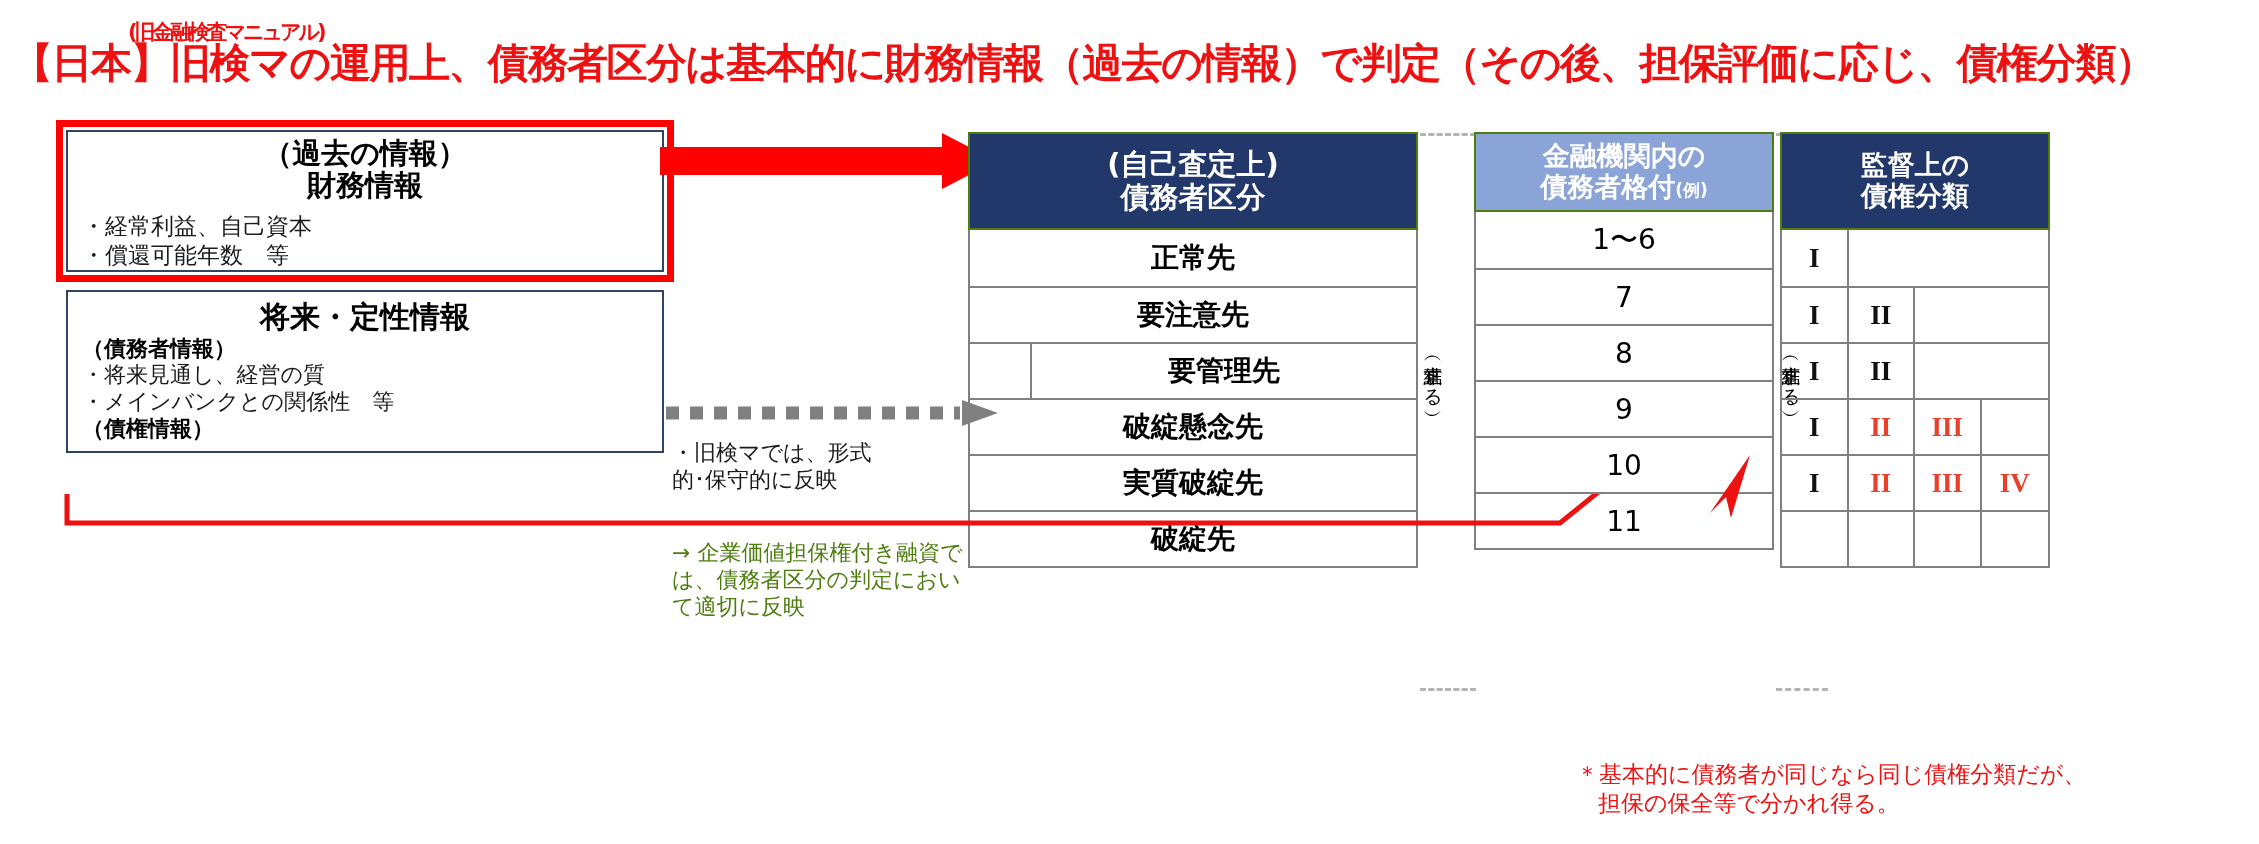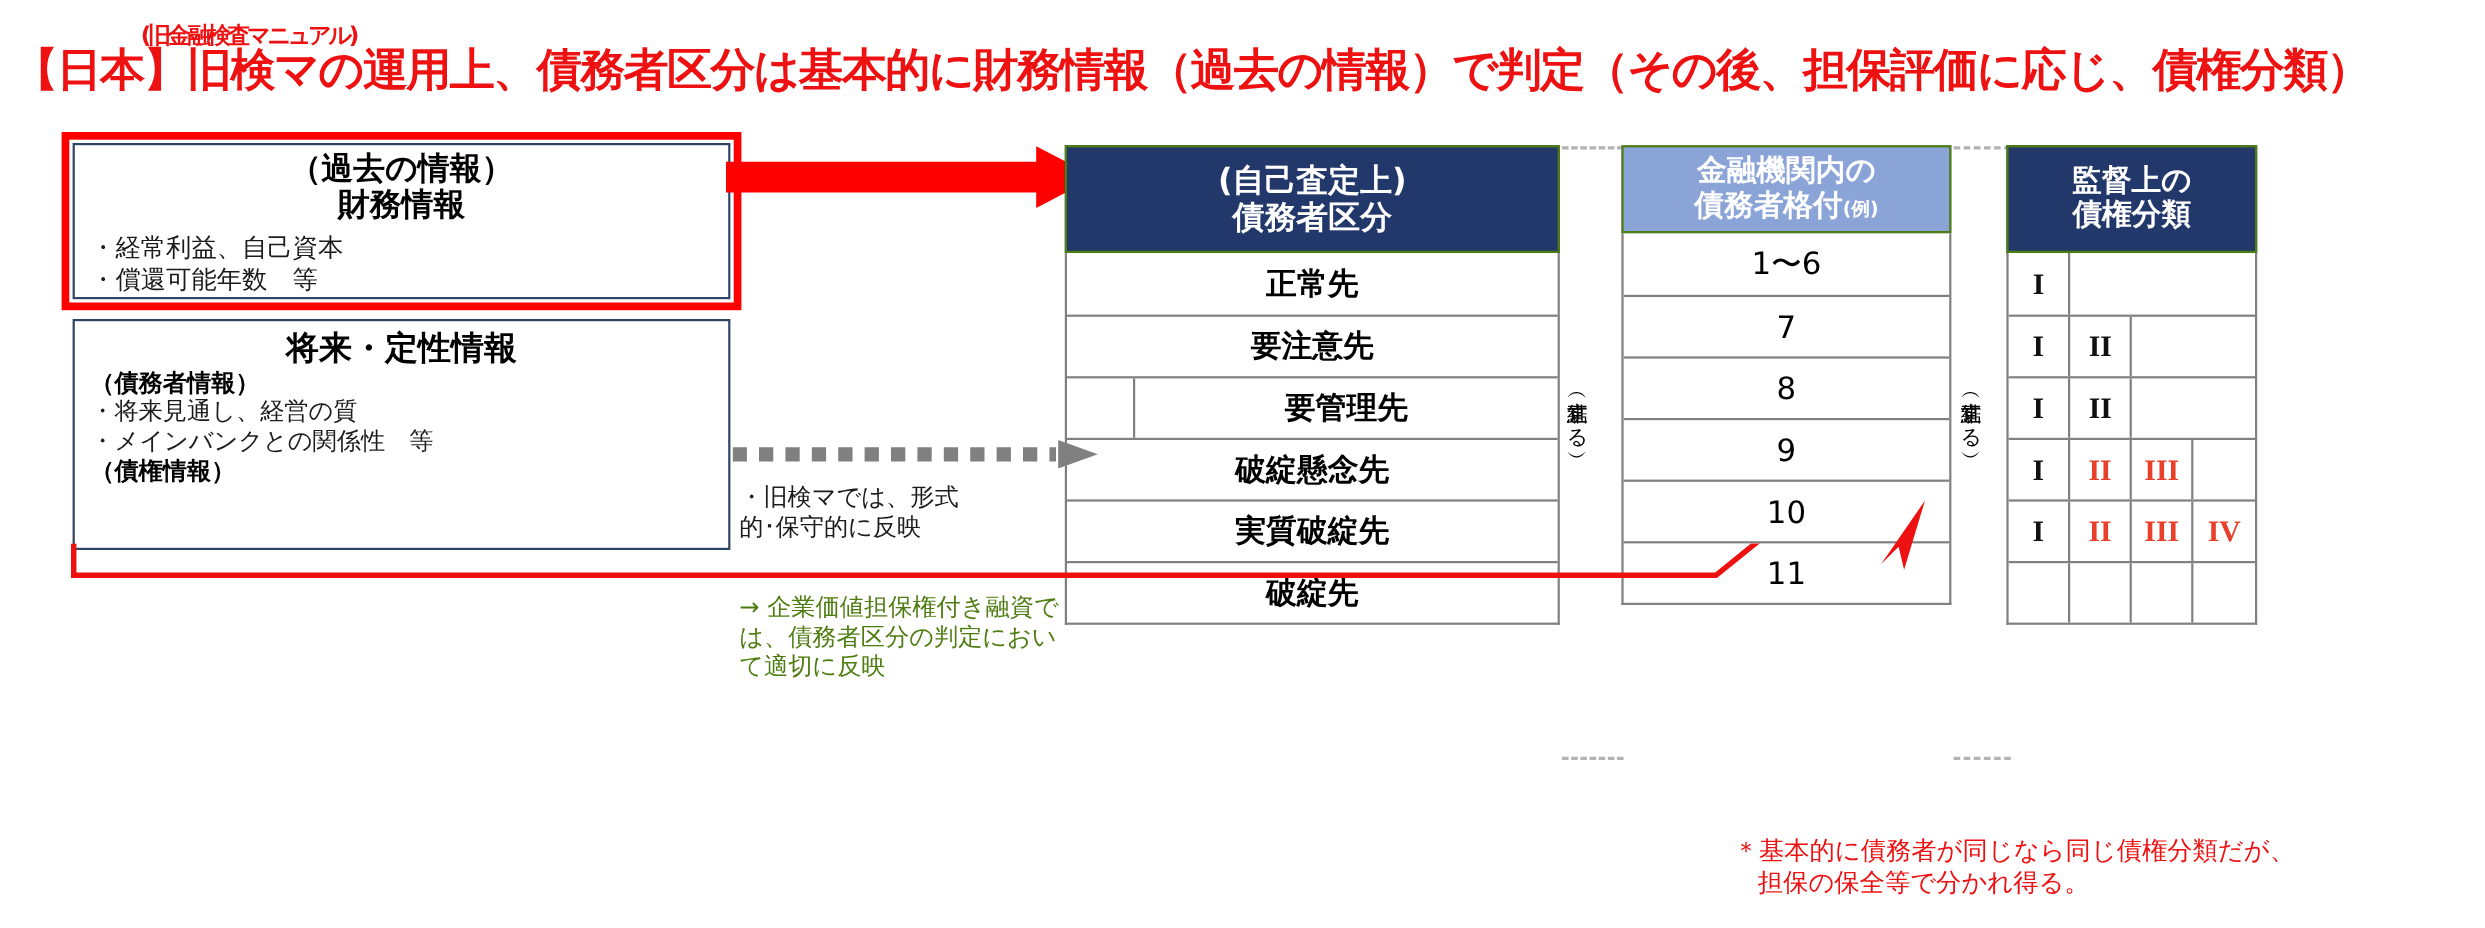--- a/index.html
+++ b/index.html
@@ -27,21 +27,21 @@
     position:absolute;left:56px;top:120px;width:618px;height:162px;
     border:7px solid #ff0000;box-sizing:border-box;
   }
 
   
   .navy-box{
     position:absolute;background:#ffffff;
     border:2px solid #2e4465;box-sizing:border-box;
   }
   #box-financial{left:66px;top:130px;width:598px;height:142px;}
-  #box-future{left:66px;top:290px;width:598px;height:210px;}
+  #box-future{left:66px;top:290px;width:598px;height:163px;}
 
   .box-head{
     text-align:center;font-weight:bold;color:#000000;
     font-size:30px;line-height:1.12;padding-top:7px;
   }
   #box-financial .box-head{font-size:29px;padding-top:5px;}
   #box-future .box-head{font-size:30px;padding-top:8px;}
   .box-body{
     font-size:23px;color:#1b1b1b;line-height:1.26;
     padding:4px 0 0 14px;letter-spacing:0px;
@@ -68,21 +68,21 @@
 
   
   .col{position:absolute;}
   .col-head{
     color:#ffffff;font-weight:bold;text-align:center;
     display:flex;align-items:center;justify-content:center;
     line-height:1.14;border:2px solid #4d7c0f;box-sizing:border-box;
   }
   #col-debtor{left:968px;top:132px;width:450px;}
   #col-rating{left:1474px;top:132px;width:300px;}
-  #col-class {left:1824px;top:132px;width:228px;}
+  #col-class {left:1780px;top:132px;width:270px;}
 
   #head-debtor{background:#22386b;height:98px;font-size:29px;}
   #head-rating{background:#8ba4d8;height:80px;font-size:27px;}
   #head-class {background:#22386b;height:98px;font-size:27px;}
   .head-sub{font-size:17px;vertical-align:baseline;}
 
   .grid{border:2px solid #808080;border-top:none;box-sizing:border-box;}
   .row{
     border-top:2px solid #808080;box-sizing:border-box;
     display:flex;align-items:center;height:56px;position:relative;

